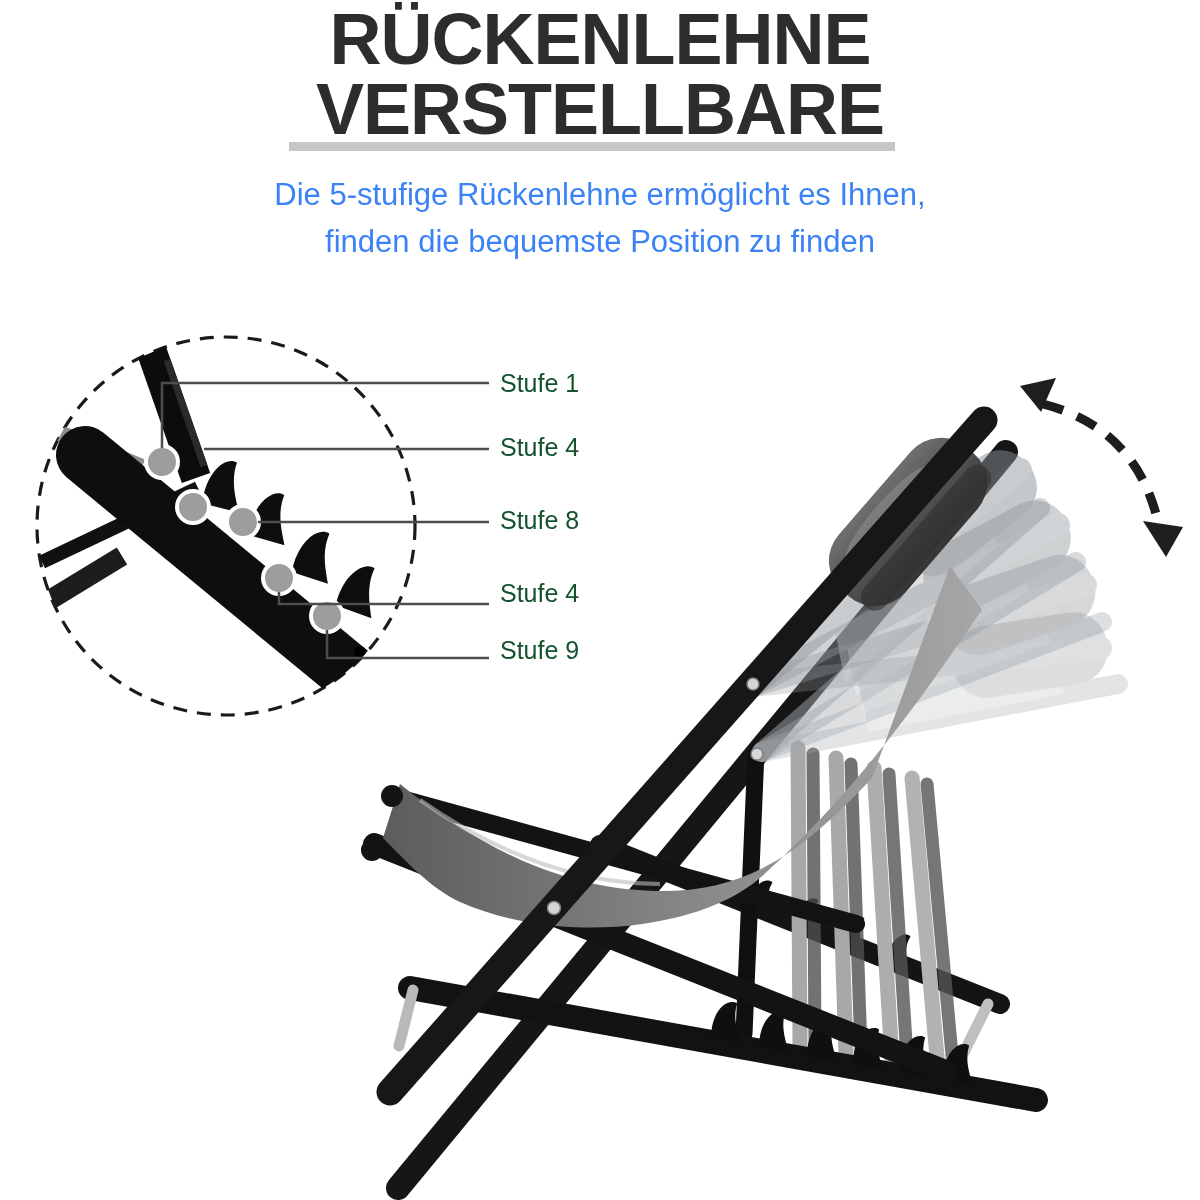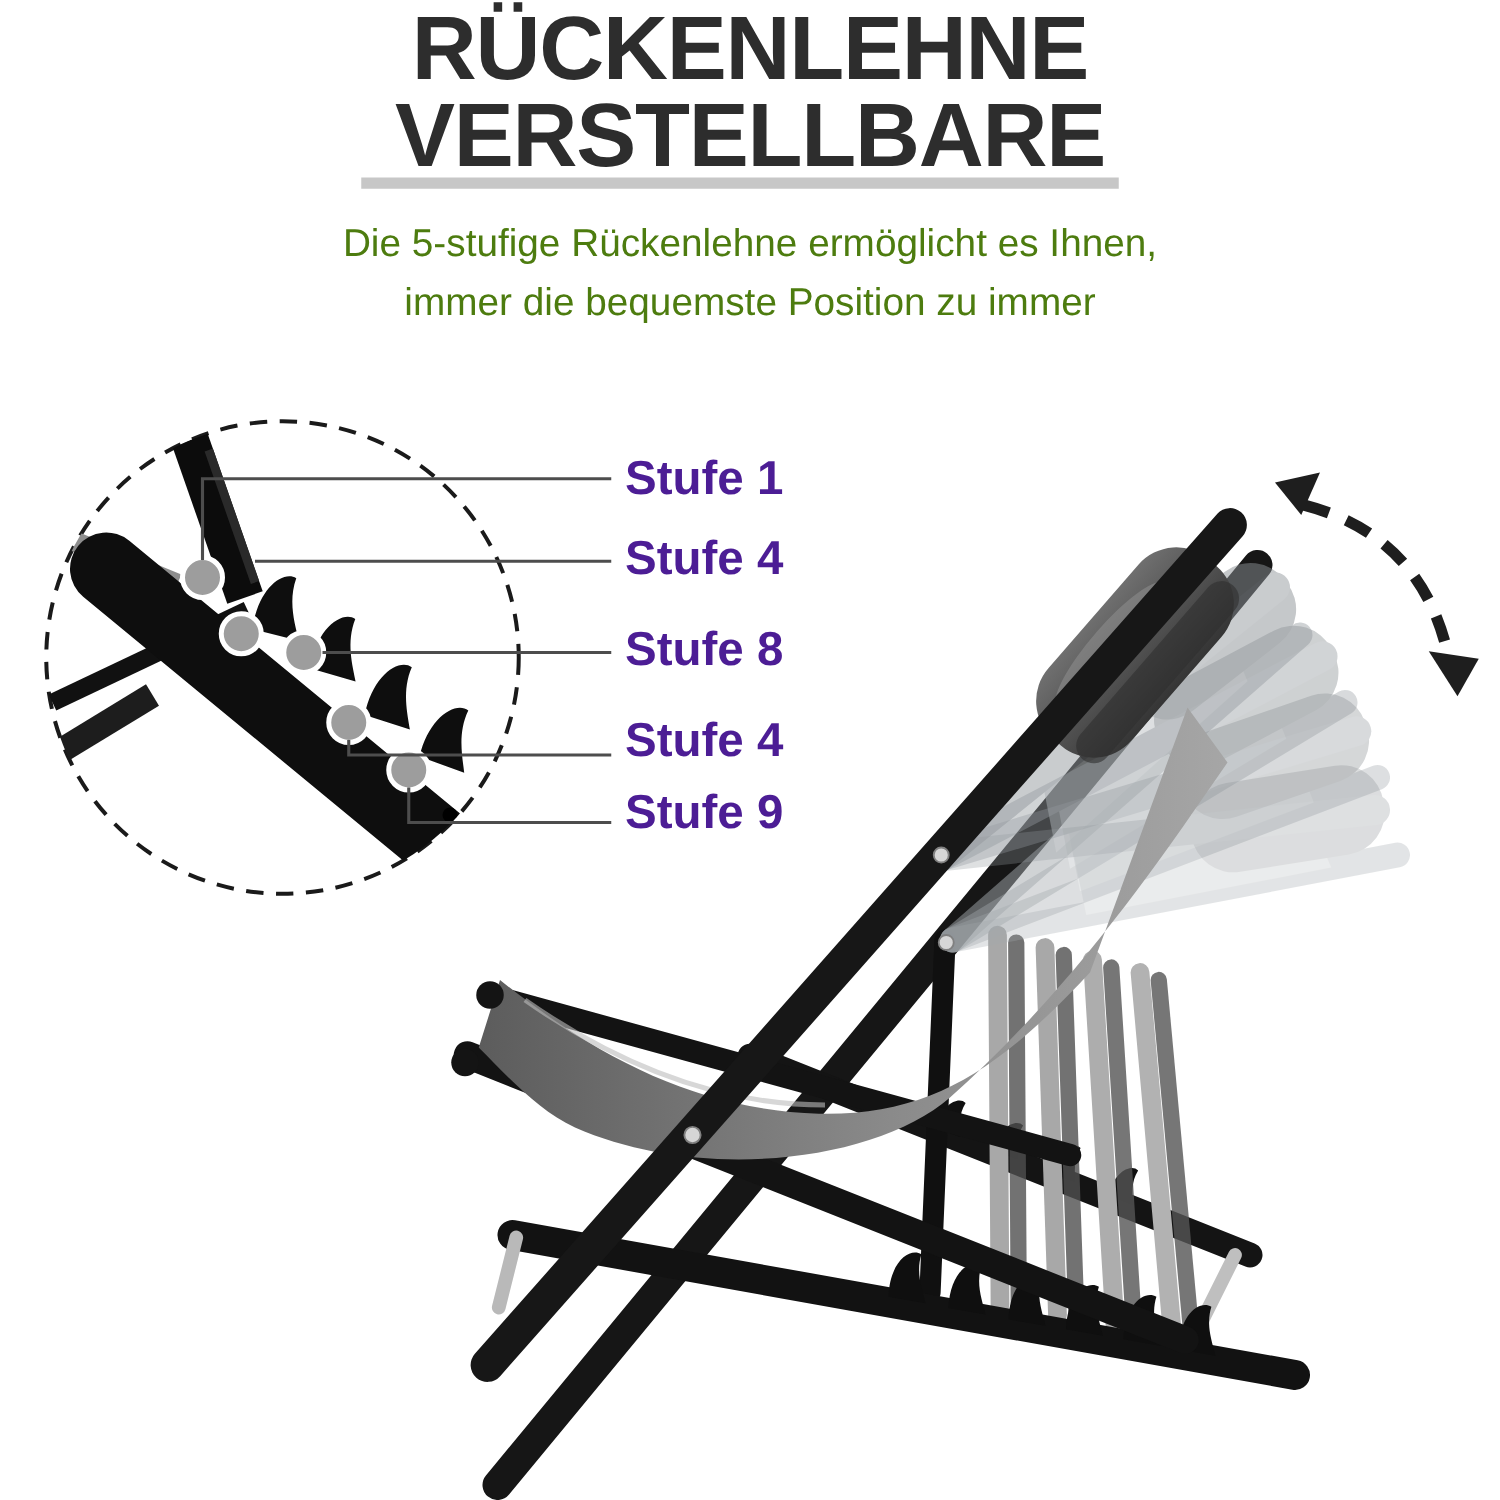--- a/index.html
+++ b/index.html
@@ -12,41 +12,41 @@
     position:absolute;left:0;top:4px;width:1200px;text-align:center;
     font-weight:700;font-size:72px;line-height:70px;letter-spacing:-1px;
     color:#2d2d2d;
   }
   .title-underline{
     position:absolute;left:289px;top:142px;width:606px;height:9px;
     background:#c7c7c7;
   }
   .subtitle-block{
     position:absolute;left:0;top:171px;width:1200px;text-align:center;
-    font-weight:400;font-size:31px;line-height:47px;color:#4d7c0f;
+    font-weight:400;font-size:31px;line-height:47px;color:#3b82f6;
   }
   .stufe-label{
     position:absolute;left:500px;width:200px;height:44px;
-    font-size:38px;line-height:44px;color:#4c1d95;font-weight:700;
+    font-size:25px;line-height:44px;color:#14532d;font-weight:400;
     white-space:nowrap;
   }
   #gfx{position:absolute;left:0;top:0;}
 </style>
 </head>
 <body>
 
 <div class="title-block">
   <div>RÜCKENLEHNE</div>
   <div>VERSTELLBARE</div>
 </div>
 <div class="title-underline"></div>
 
 <div class="subtitle-block">
   <div>Die 5-stufige Rückenlehne ermöglicht es Ihnen,</div>
-  <div>immer die bequemste Position zu immer</div>
+  <div>finden die bequemste Position zu finden</div>
 </div>
 
 <div class="stufe-label" style="top:361px">Stufe 1</div>
 <div class="stufe-label" style="top:425px">Stufe 4</div>
 <div class="stufe-label" style="top:498px">Stufe 8</div>
 <div class="stufe-label" style="top:571px">Stufe 4</div>
 <div class="stufe-label" style="top:628px">Stufe 9</div>
 
 <svg id="gfx" width="1200" height="1200" viewBox="0 0 1200 1200">
   <defs>

